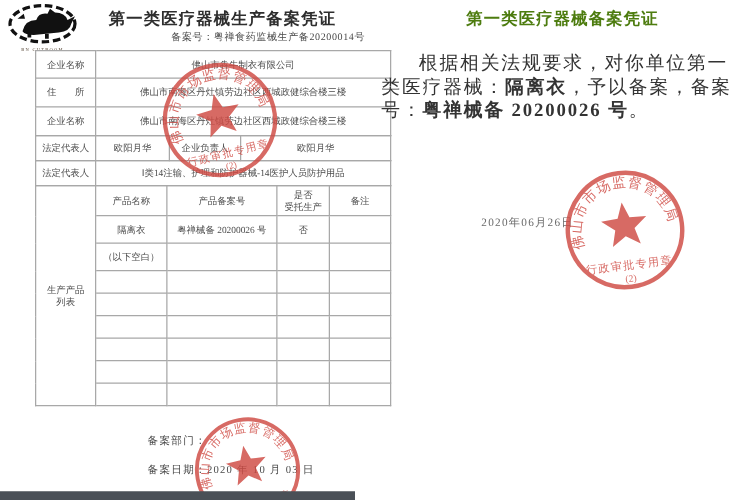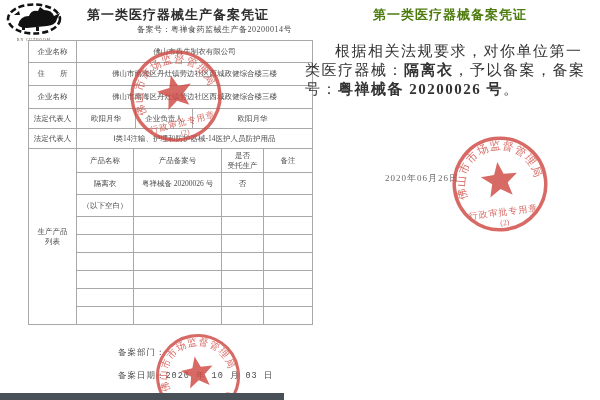--- a/index.html
+++ b/index.html
@@ -17,21 +17,21 @@
 
   .tblwrap { position:absolute; left:8px; top:40px; width:284px;padding-left:20px; }
   table { border-collapse:collapse; table-layout:fixed; width:284px; }
   table + table { margin-top:-1px; }
   td { border:1px solid #a8a8a8; font-size:7.5px; color:#4c4c4c; text-align:center;
        vertical-align:middle; padding:0 2px; overflow:hidden; }
   .pre { white-space:pre-line; }
   .h22{height:22px}.h23{height:23px}.h20{height:20px}.h24{height:24px}.h18{height:18px}
 
   
-  .foot { position:absolute; left:118px; font-size:8.5px; color:#4a4a4a; letter-spacing:1px;font-family:Liberation Mono, monospace; }
+  .foot { position:absolute; left:118px; font-size:8.5px; color:#4a4a4a; letter-spacing:1px; }
   .f1 { top:347px; } .f2 { top:370px; }
 
   
   .doc-right { position:absolute; left:300px; top:0; width:300px; height:400px; }
   .rtitle { position:absolute; left:0; top:6px; width:300px; text-align:center;
             font-size:13px; font-weight:bold; color:#4d7c0f; letter-spacing:1px; }
   .rcompany { position:absolute; left:5px; top:28px; font-size:9.5px; font-weight:bold;
               color:#333; letter-spacing:1px; }
   .rpara { position:absolute; left:5px; top:42px; width:290px; font-size:15px;
            color:#333; text-indent:2em; line-height:19px; letter-spacing:1.5px; }

